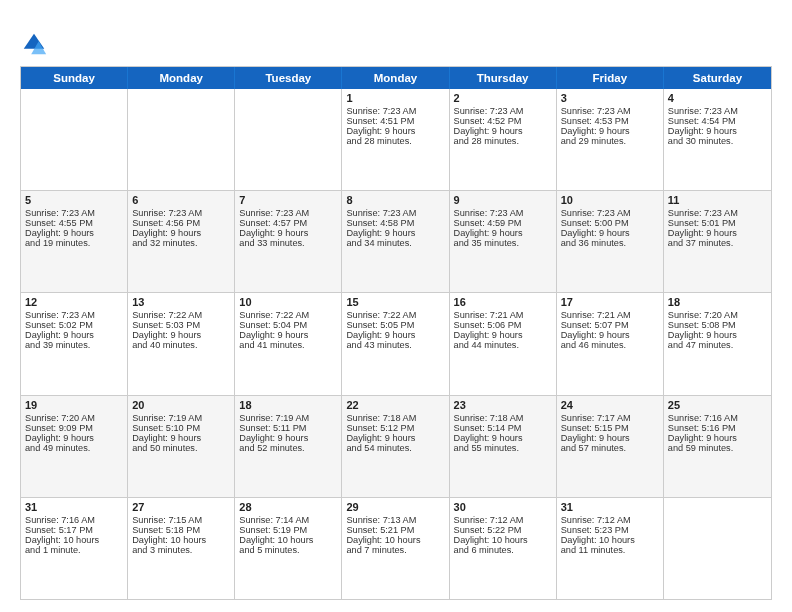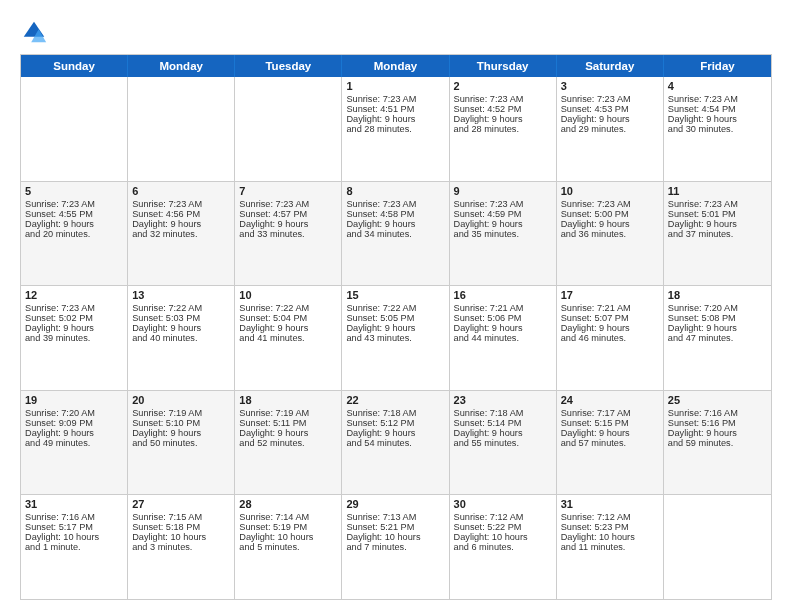--- a/index.html
+++ b/index.html
@@ -6,21 +6,21 @@
     body {
       font-family: Arial, sans-serif;
       background: #fff;
       width: 792px;
       height: 612px;
       overflow: hidden;
     }
     .page {
       width: 792px;
       height: 612px;
-      padding: 18px 20px 12px 20px;
+      padding: 30px 20px 12px 20px;
       display: flex;
       flex-direction: column;
     }
     .header {
       display: flex;
       justify-content: space-between;
       align-items: flex-start;
       margin-bottom: 8px;
     }
     .logo {
@@ -130,22 +130,22 @@
     </div>
   </div>
 
   <div class="calendar">
     <div class="cal-header-row" id="cal-header">
         <div class="cal-header-cell">Sunday</div>
         <div class="cal-header-cell">Monday</div>
         <div class="cal-header-cell">Tuesday</div>
         <div class="cal-header-cell">Monday</div>
         <div class="cal-header-cell">Thursday</div>
+        <div class="cal-header-cell">Friday</div>
         <div class="cal-header-cell">Saturday</div>
-        <div class="cal-header-cell">Friday</div>
       </div>
     <div class="cal-body" id="cal-body">
         <div class="cal-row">
           <div class="cal-cell empty"></div>
           <div class="cal-cell empty"></div>
           <div class="cal-cell empty"></div>
           <div class="cal-cell">
             <span class="day-num">1</span>
             <div>Sunrise: 7:23 AM</div>
             <div>Sunset: 4:51 PM</div>
@@ -173,21 +173,21 @@
             <div>Daylight: 9 hours</div>
             <div>and 30 minutes.</div>
           </div>
         </div>
         <div class="cal-row">
           <div class="cal-cell alt-row">
             <span class="day-num">5</span>
             <div>Sunrise: 7:23 AM</div>
             <div>Sunset: 4:55 PM</div>
             <div>Daylight: 9 hours</div>
-            <div>and 20 minutes.</div>
+            <div>and 19 minutes.</div>
           </div>
           <div class="cal-cell alt-row">
             <span class="day-num">6</span>
             <div>Sunrise: 7:23 AM</div>
             <div>Sunset: 4:56 PM</div>
             <div>Daylight: 9 hours</div>
             <div>and 32 minutes.</div>
           </div>
           <div class="cal-cell alt-row">
             <span class="day-num">7</span>

